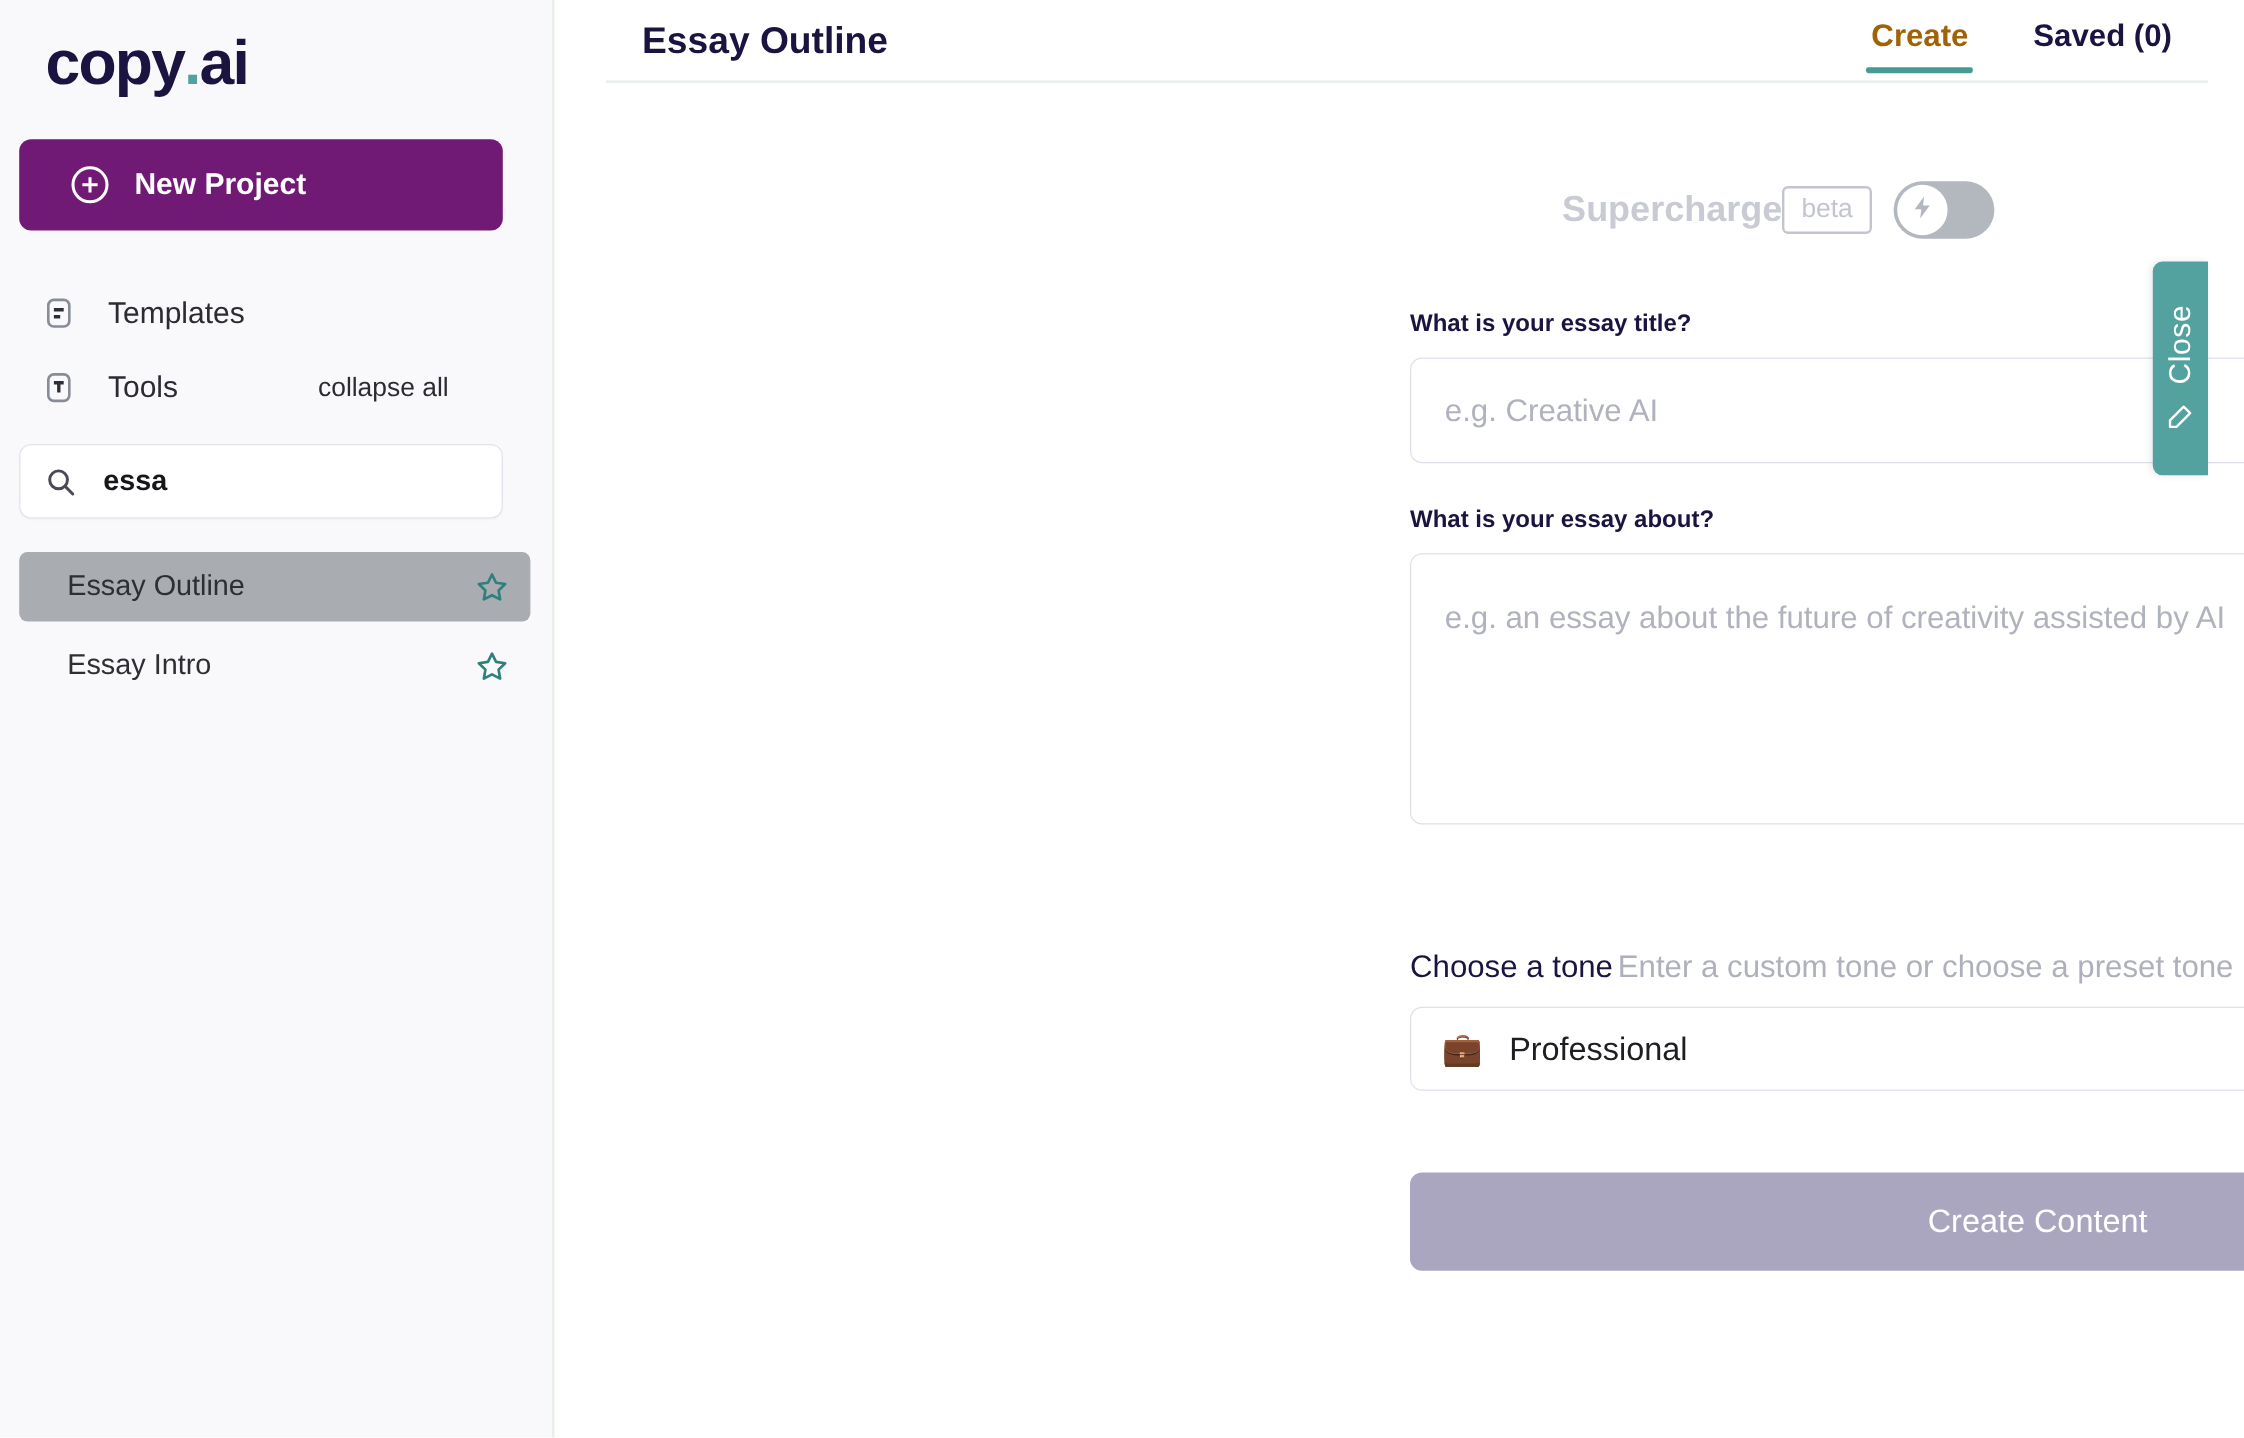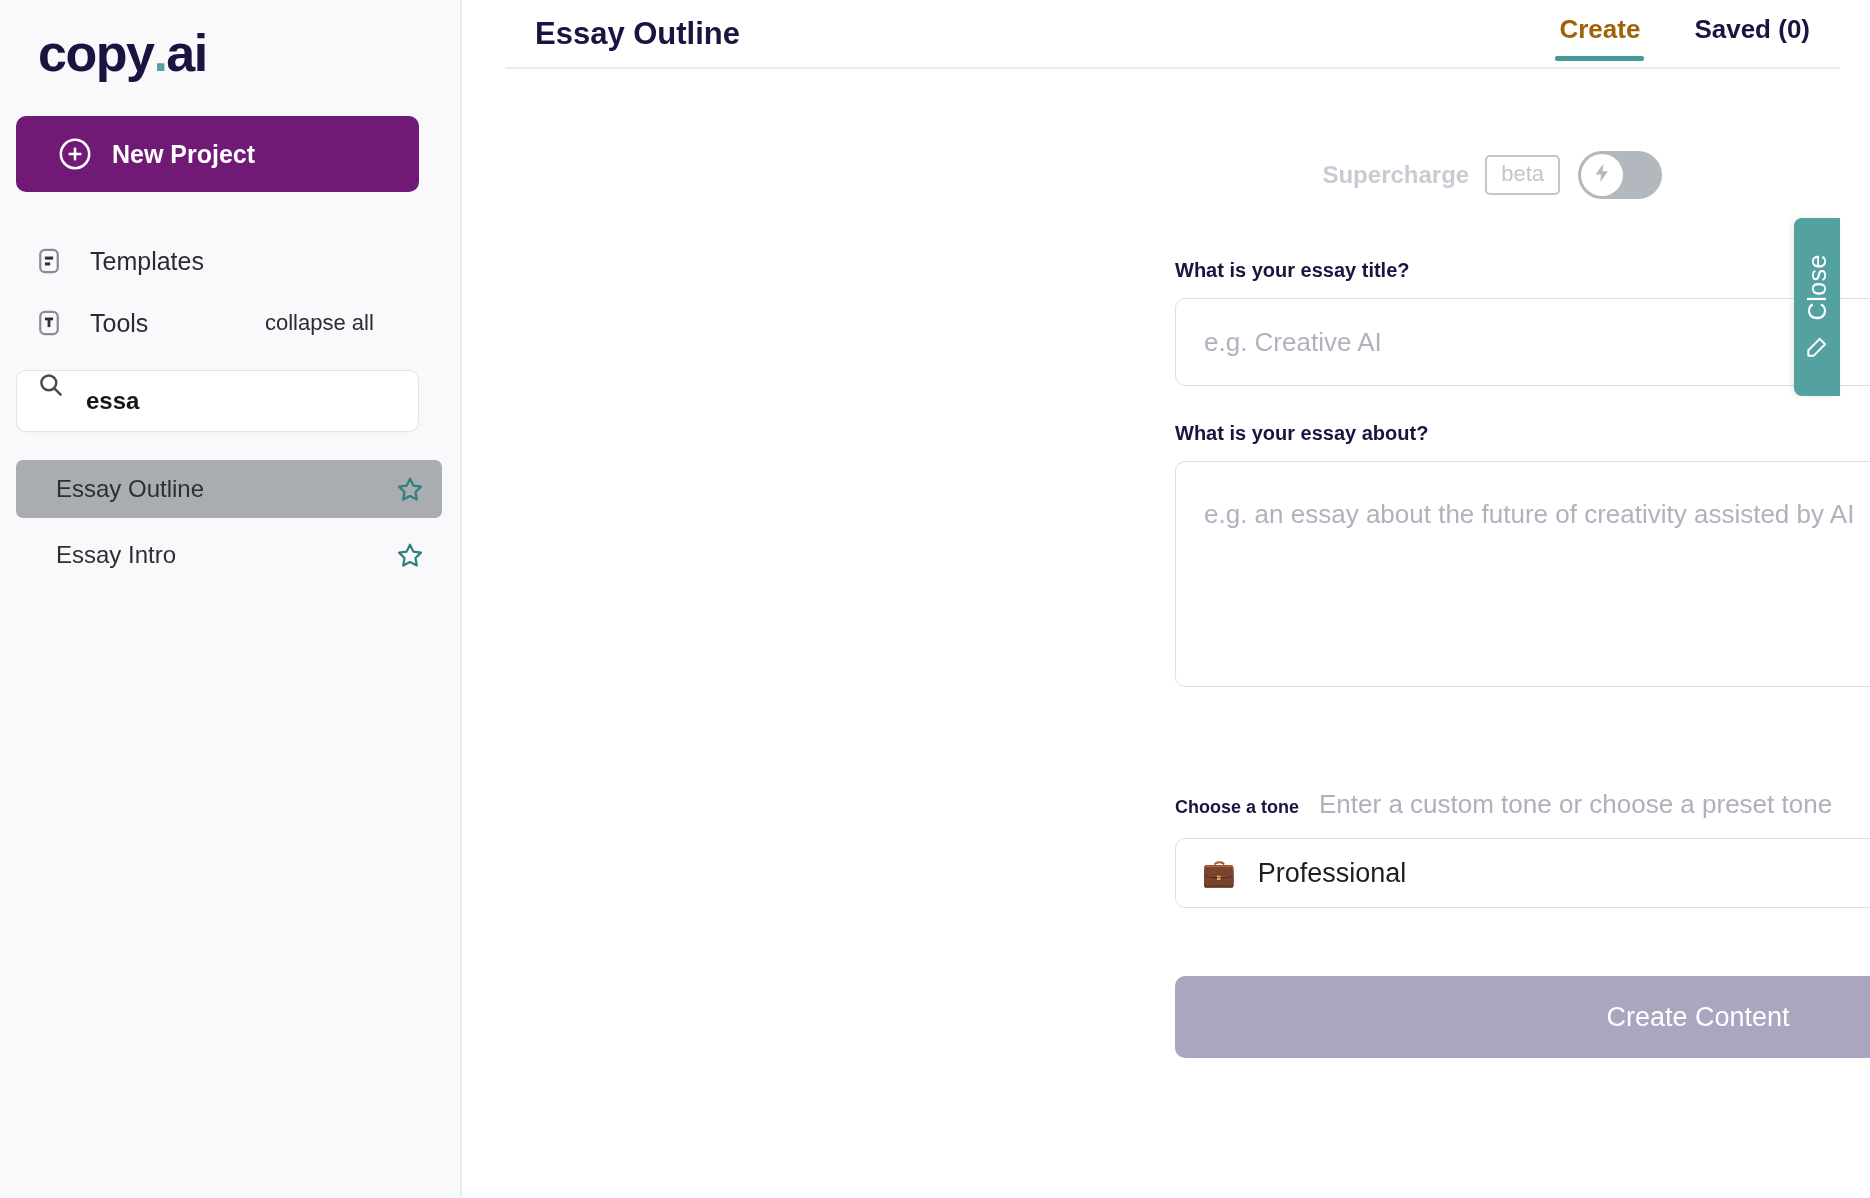--- a/index.html
+++ b/index.html
@@ -84,20 +84,21 @@
     cursor: pointer;
   }
 
   .search-wrap {
     margin: 16px 18px 0 16px;
     height: 62px;
     border: 1.5px solid #e3e3ec;
     border-radius: 10px;
     background: #ffffff;
     display: flex;
+    align-items: center;
     padding-left: 20px;
     width: 403px;
     box-shadow: 0 1px 2px rgba(0,0,0,0.03);
   }
   .search-icon { width: 27px; height: 27px; flex: 0 0 27px; margin-right: 22px; }
   .search-input {
     border: none;
     outline: none;
     font-size: 24px;
     font-family: "Liberation Sans", sans-serif;
@@ -173,24 +174,24 @@
 
   .supercharge-row {
     display: flex;
     align-items: center;
     justify-content: flex-end;
     position: absolute;
     top: 82px;
     right: 178px;
   }
   .supercharge-label {
-    font-size: 24px;
+    font-size: 30px;
     font-weight: 700;
     color: #c9cbd4;
-    margin-right: 16px;
+    margin-right: 0;
   }
   .beta-badge {
     border: 2.5px solid #c2c5ce;
     border-radius: 5px;
     color: #c2c5ce;
     font-size: 22px;
     padding: 4px 14px 6px 14px;
     margin-right: 18px;
   }
   .toggle {
@@ -252,21 +253,21 @@
   .textarea::placeholder { color: #b0b2bd; }
   .counter {
     text-align: right;
     font-size: 24px;
     font-weight: 700;
     color: #4ea6a2;
     margin-top: 14px;
   }
 
   .tone-head { display: flex; align-items: baseline; margin-top: 56px; margin-bottom: 18px; }
-  .tone-title { font-size: 18px; font-weight: 700; color: #1b1340; margin-right: 20px; }
+  .tone-title { font-size: 26px; font-weight: 400; color: #1b1340; margin-right: 4px; }
   .tone-hint { font-size: 26px; color: #aeb0bc; }
 
   .tone-select {
     width: 1046px;
     height: 70px;
     border: 1.5px solid #dfdfeb;
     border-radius: 10px;
     display: flex;
     align-items: center;
     padding: 0 20px 0 26px;

